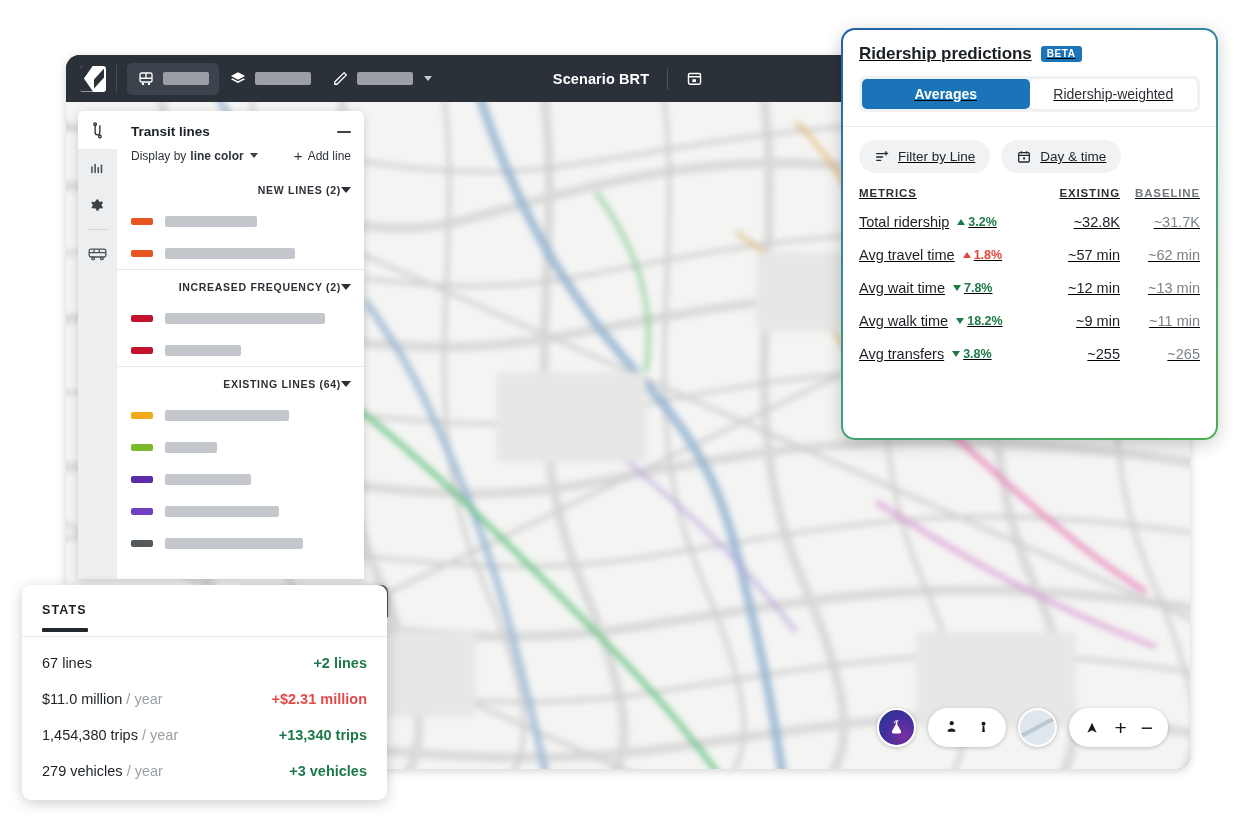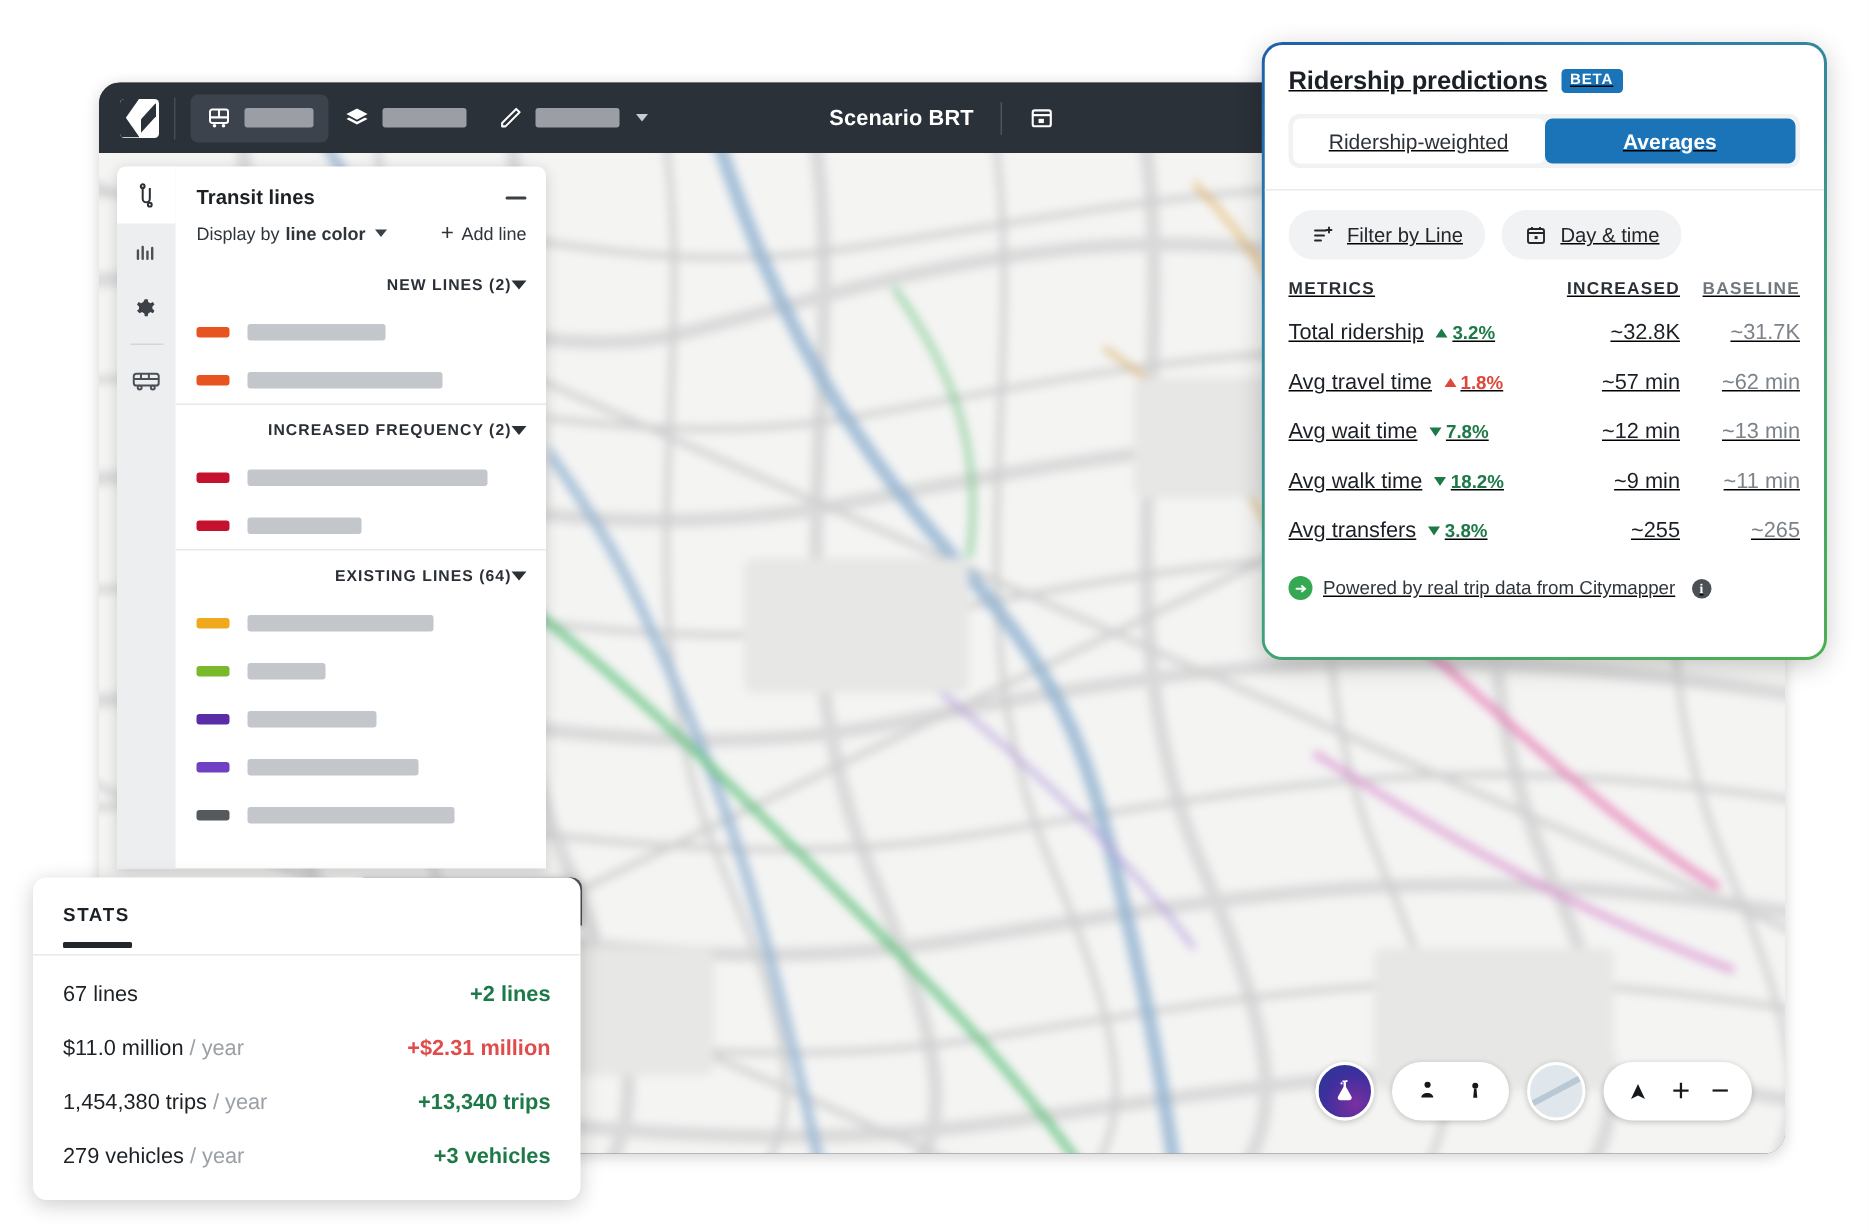--- a/index.html
+++ b/index.html
@@ -582,22 +582,22 @@
     </div>
   </div>
 
   <div class="rp">
     <div class="rp-head">
       <div class="rp-title-row">
         <span class="rp-title">Ridership predictions</span>
         <span class="beta">BETA</span>
       </div>
       <div class="seg">
+        <div class="seg-btn on">Averages</div>
         <div class="seg-btn off">Ridership-weighted</div>
-        <div class="seg-btn on">Averages</div>
       </div>
     </div>
 
     <div class="rp-sep"></div>
 
     <div class="chips">
       <div class="chip">
         <svg viewBox="0 0 24 24" width="16" height="16" fill="none" stroke="#22272c" stroke-width="1.9" stroke-linecap="round">
           <line x1="4" y1="7" x2="15" y2="7"></line>
           <line x1="4" y1="12" x2="13" y2="12"></line>
@@ -615,21 +615,21 @@
           <line x1="16" y1="3.5" x2="16" y2="6.5"></line>
           <rect x="10.6" y="12.6" width="3" height="3" fill="#22272c" stroke="none"></rect>
         </svg>
         <span>Day &amp; time</span>
       </div>
     </div>
 
     <div class="metrics">
       <div class="m-head">
         <span class="c1">METRICS</span>
-        <span class="c2">INCREASED</span>
+        <span class="c2">EXISTING</span>
         <span class="c3">BASELINE</span>
       </div>
 
       <div class="m-row">
         <span class="m-c1">
           <span class="m-name">Total ridership</span>
           <span class="m-pct pct-green">
             <i class="arr-up"></i>
             <span>3.2%</span>
           </span>
@@ -680,25 +680,15 @@
           <span class="m-pct pct-green">
             <i class="arr-down"></i>
             <span>3.8%</span>
           </span>
         </span>
         <span class="m-c2">~255</span>
         <span class="m-c3">~265</span>
       </div>
     </div>
 
-    <div class="rp-foot">
-      <span class="cm-dot">
-        <svg viewBox="0 0 24 24" width="11" height="11" fill="none" stroke="#ffffff" stroke-width="2.6" stroke-linecap="round">
-          <line x1="5" y1="12" x2="17" y2="12"></line>
-          <polyline points="13,8 17.5,12 13,16"></polyline>
-        </svg>
-      </span>
-      <span class="foot-text">Powered by real trip data from Citymapper</span>
-      <span class="info-dot">i</span>
-    </div>
   </div>
 
 </div>
 
 </body></html>

